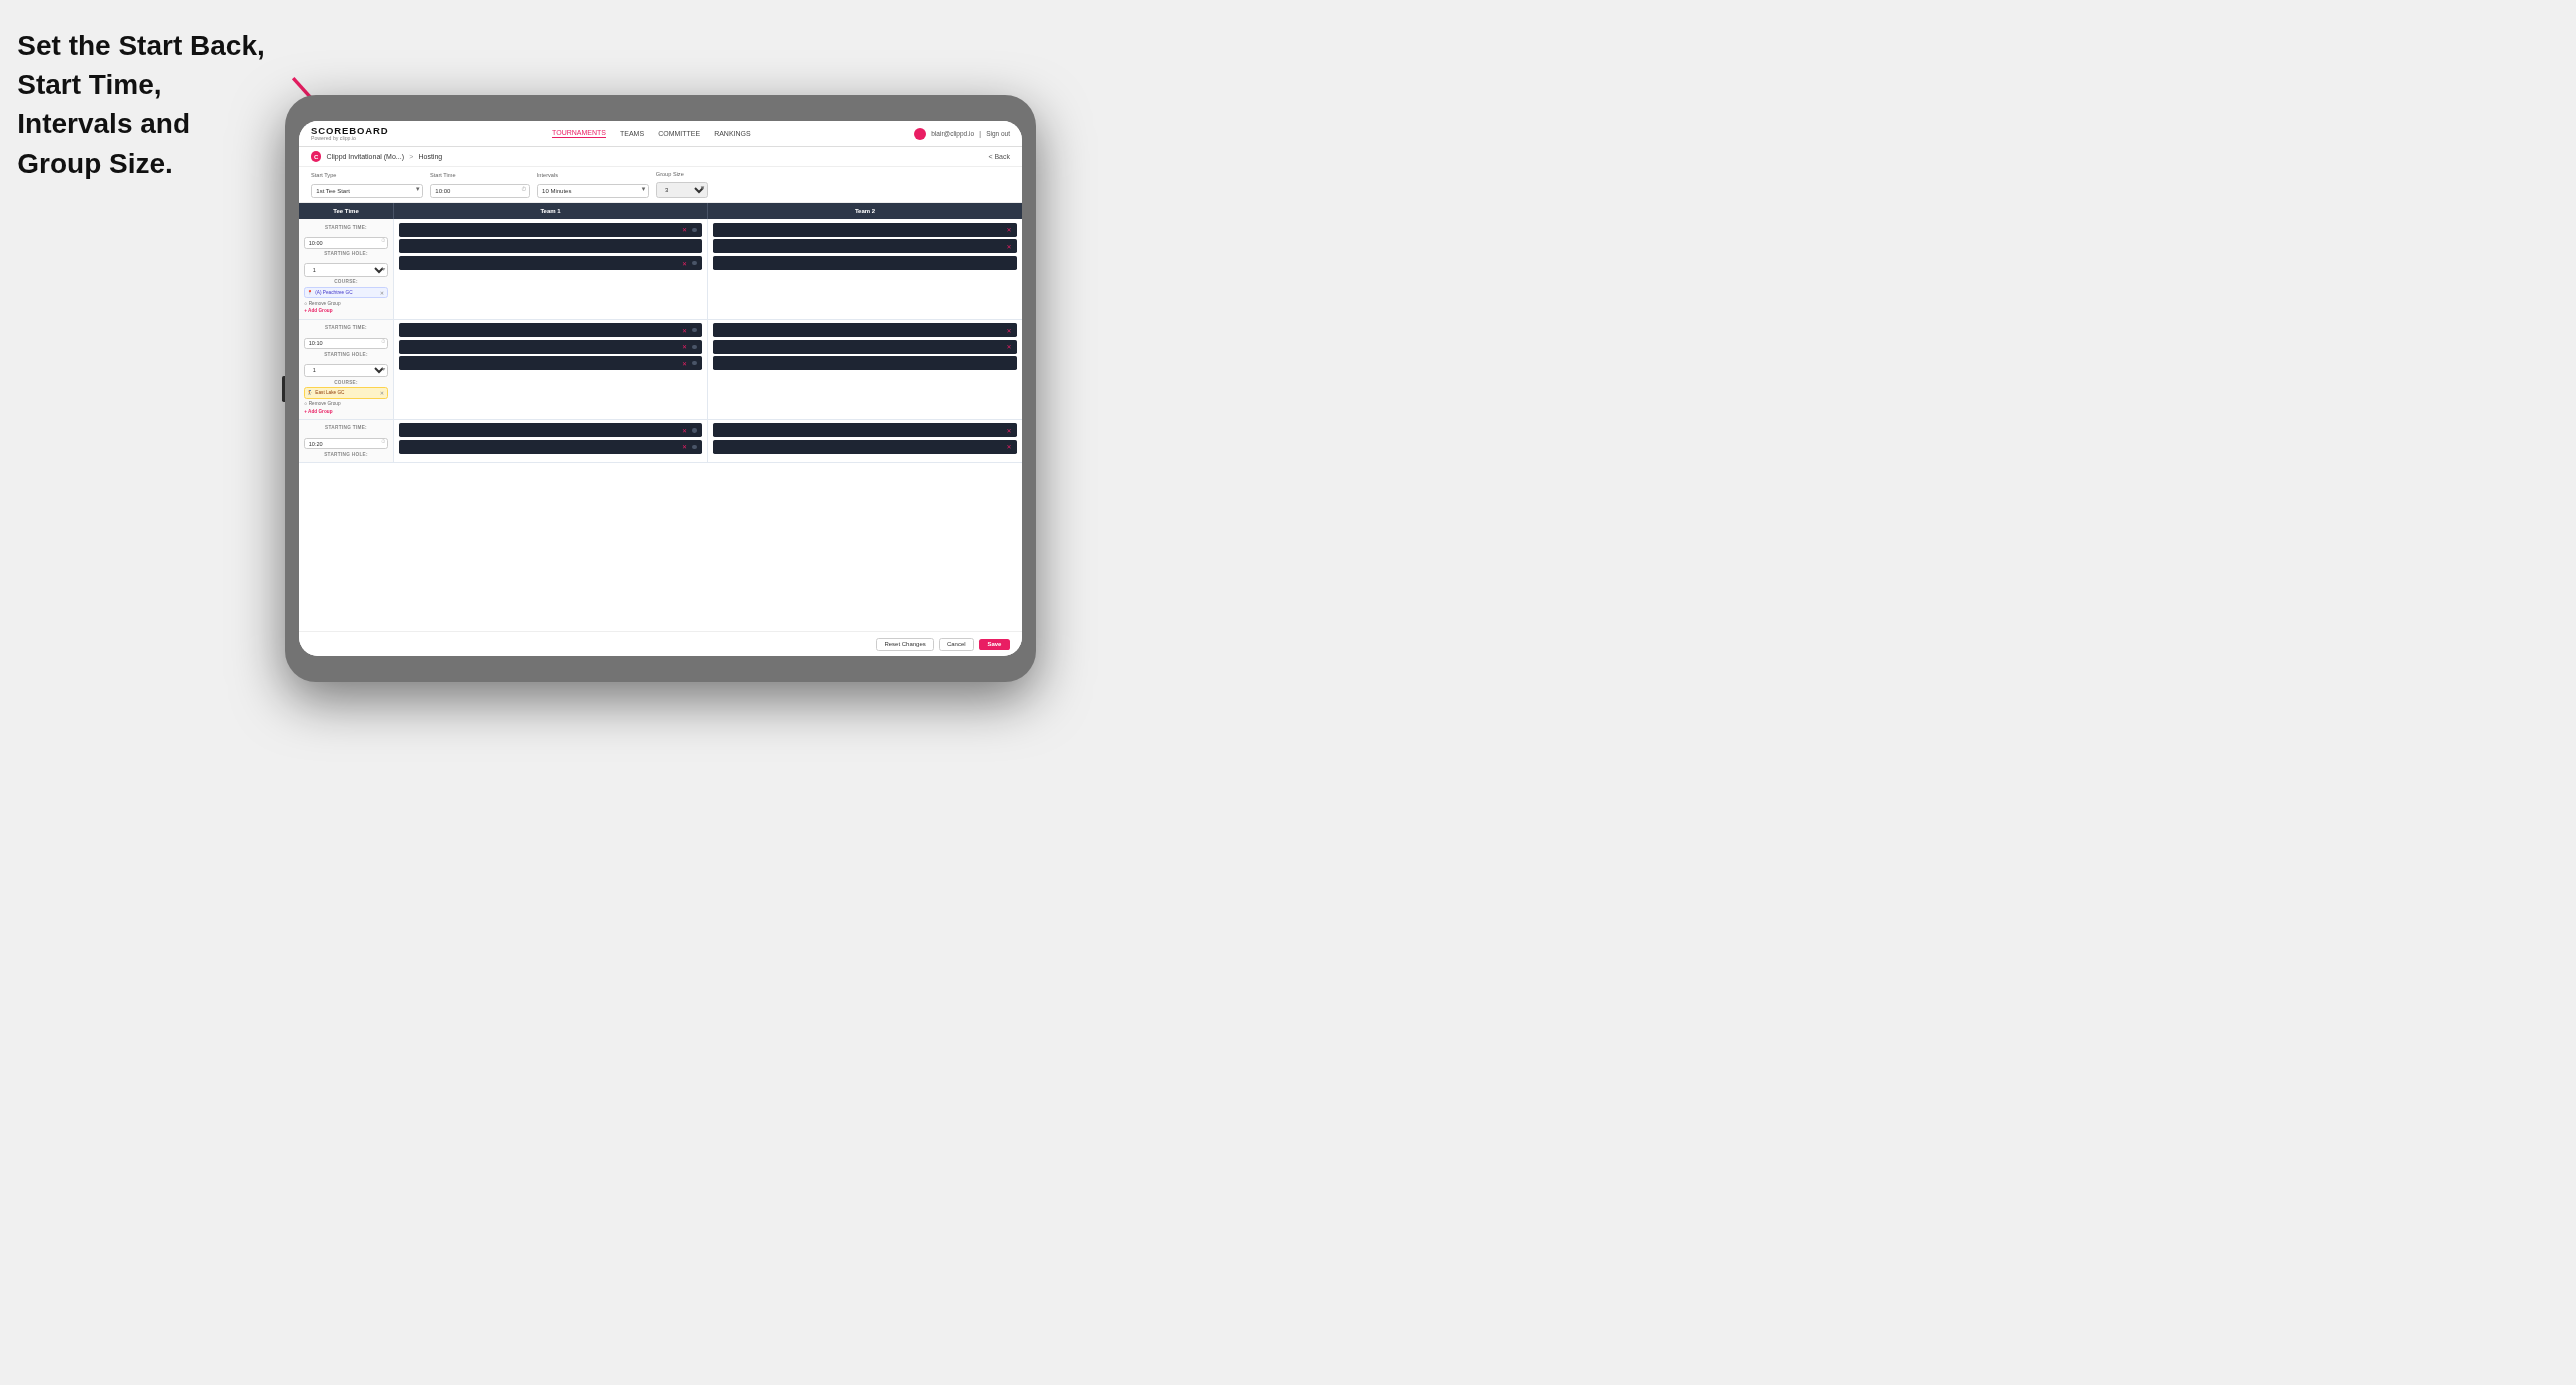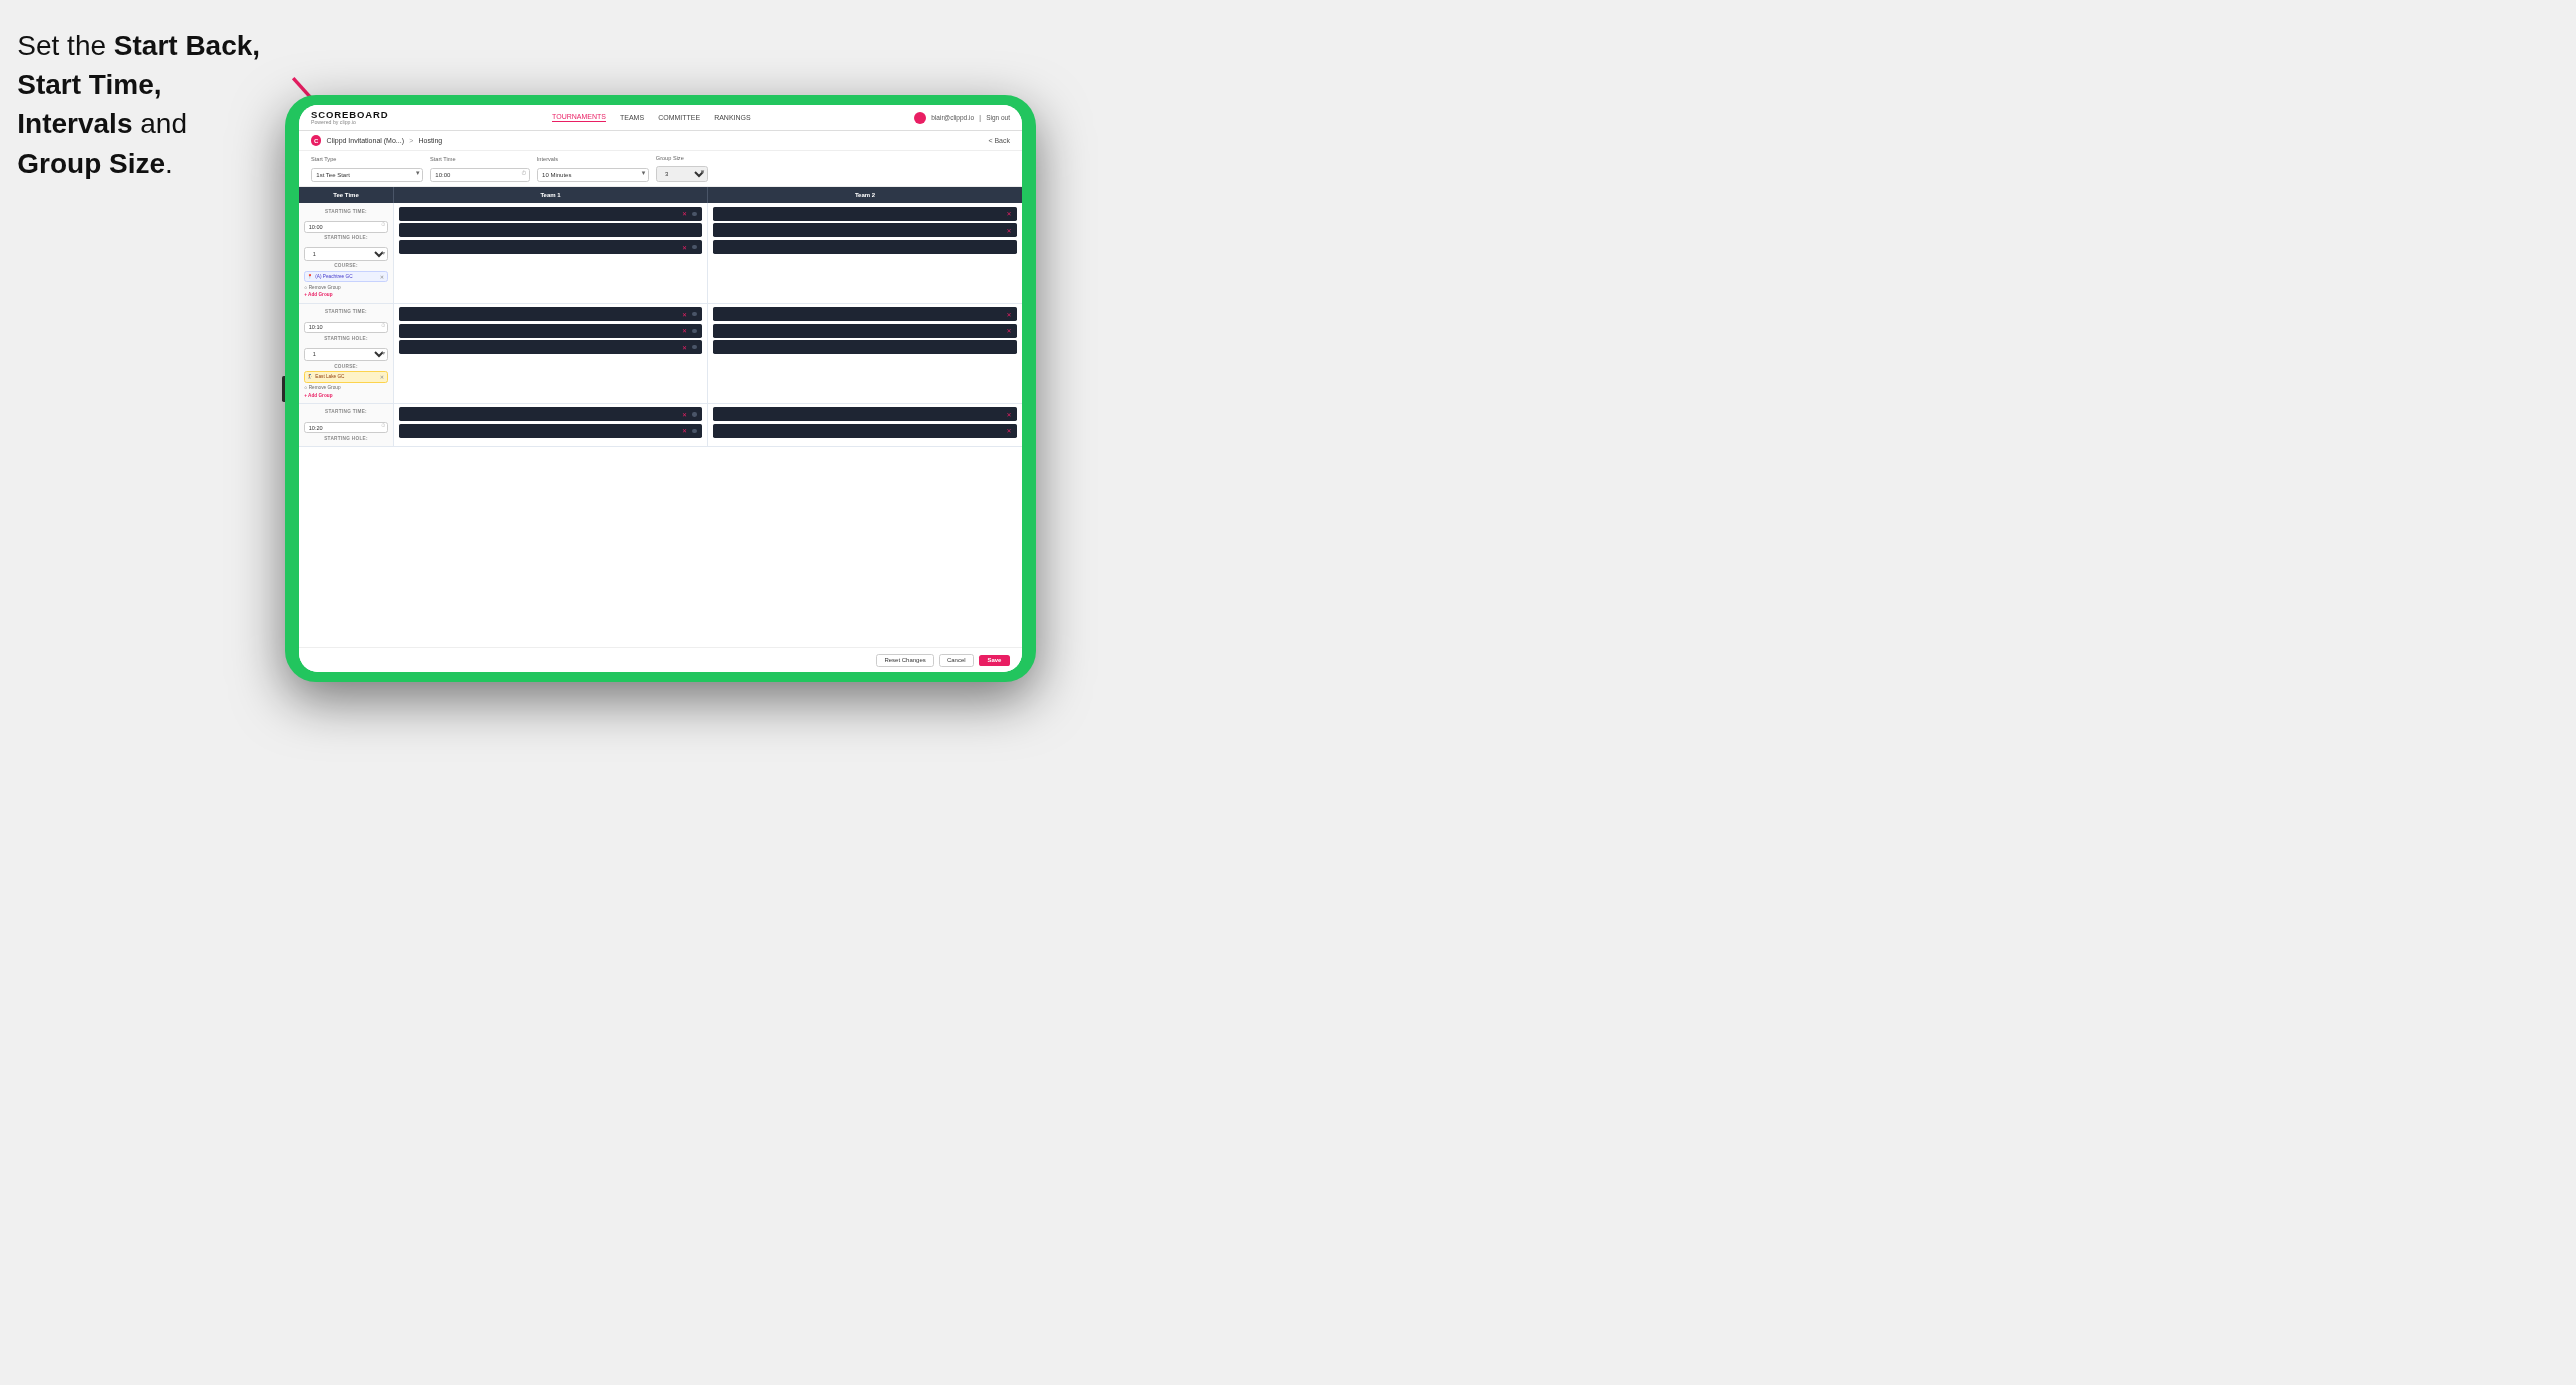--- a/index.html
+++ b/index.html
@@ -15,44 +15,44 @@
     
     .instruction-area {
       position: absolute;
       top: 26px;
       left: 17.3px;
       width: 259px;
       font-size: 28px;
       line-height: 1.4;
       color: #111;
     }
-    .instruction-area .normal { font-weight: 400; }
+    .instruction-area .normal { font-weight: 700; }
     .instruction-area .bold { font-weight: 900; }
 
     
     .arrow-container {
       position: absolute;
       top: 52px;
       left: 250px;
       width: 259px;
       height: 242px;
       pointer-events: none;
     }
 
     
     .tablet {
       position: absolute;
       top: 95px;
       left: 285px;
       width: 751px;
       height: 587px;
-      background: #22c55e;
+      background: #737373;
       border-radius: 31px;
       box-shadow: 0 17.3px 52px rgba(0,0,0,0.5);
-      padding: 10px 14px;
+      padding: 26px 14px;
     }
 
     .tablet-screen {
       width: 100%;
       height: 100%;
       background: #fff;
       border-radius: 19px;
       overflow: hidden;
       display: flex;
       flex-direction: column;

